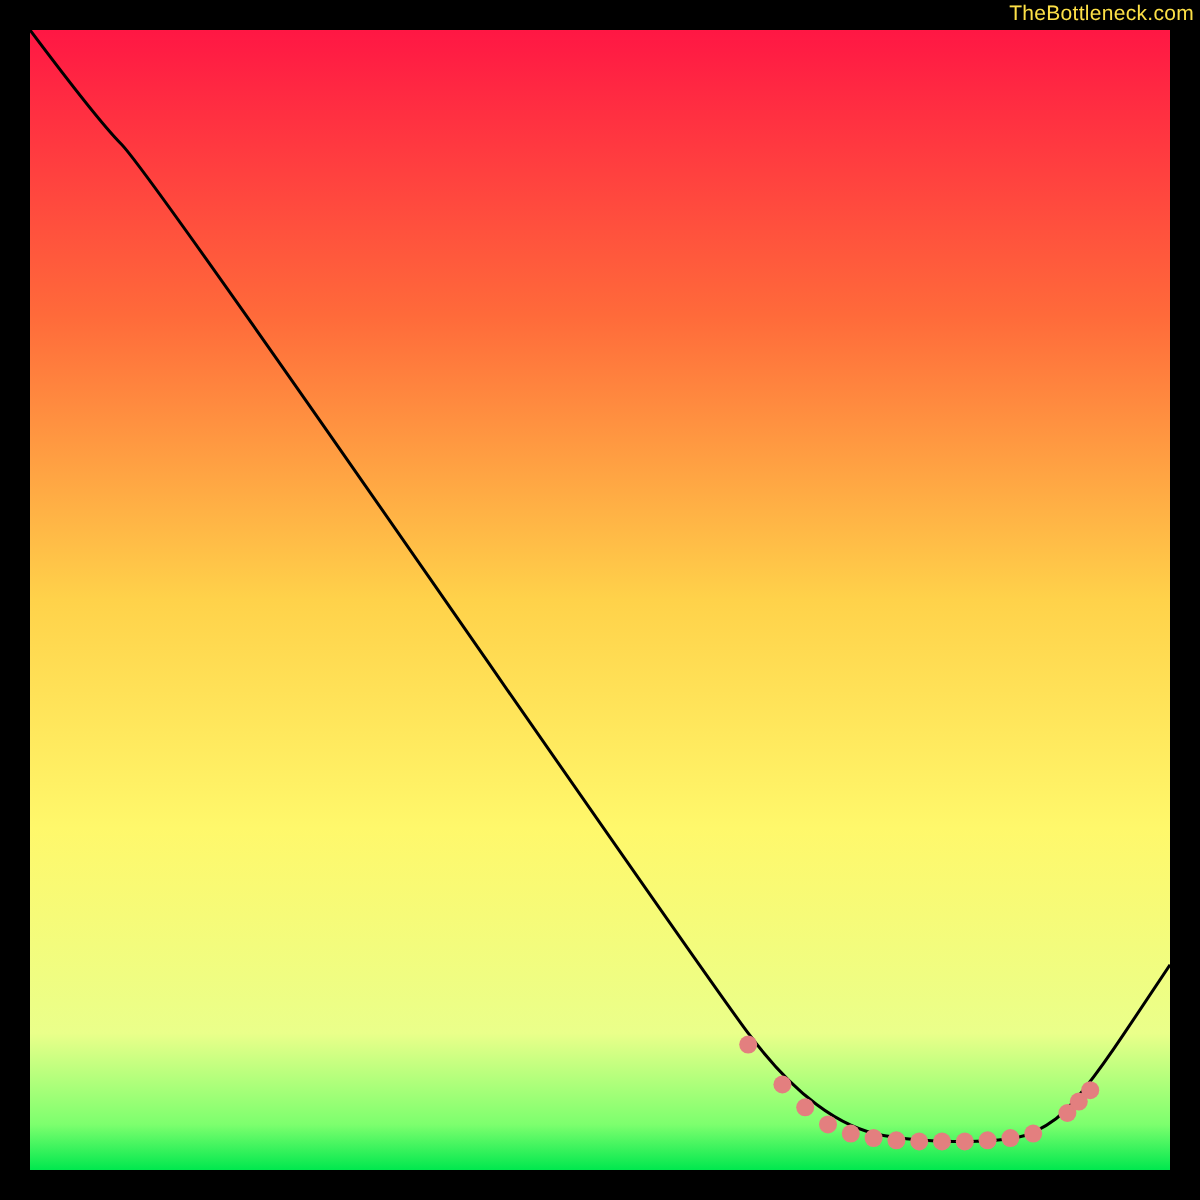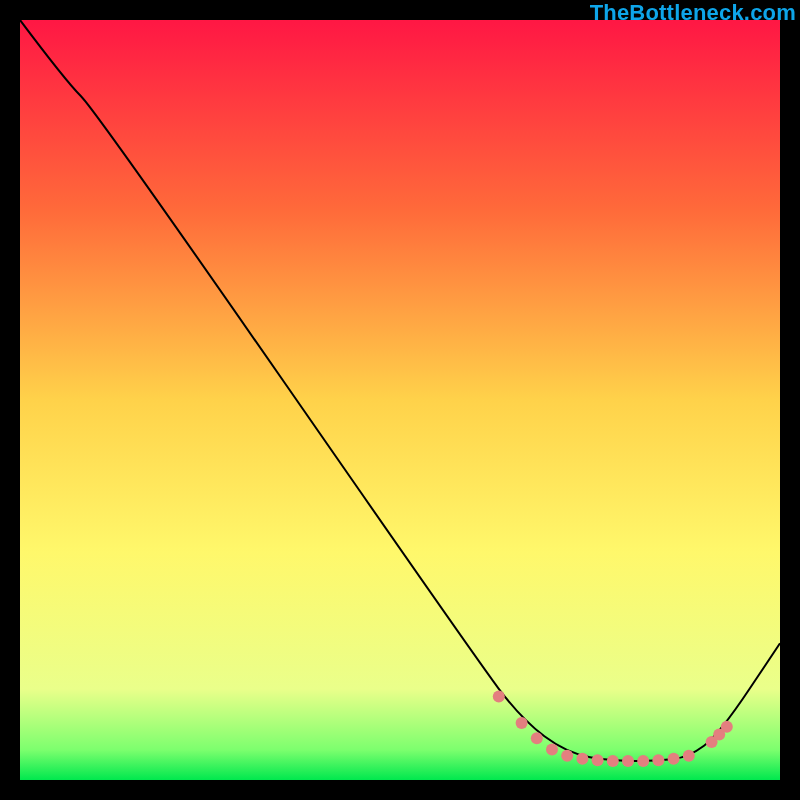--- a/index.html
+++ b/index.html
@@ -23,23 +23,23 @@
     position: absolute;
     left: 0;
     top: 0;
     width: 760px;
     height: 760px;
   }
   .watermark {
     position: absolute;
     top: 0;
     right: 4px;
-    color: #0ea5e9;
-    font-size: 22px;
-    font-weight: 700;
+    color: #fde047;
+    font-size: 14px;
+    font-weight: 400;
     letter-spacing: 0.2px;
   }
   svg { display: block; }
 </style>
 </head>
 <body>
 
 <div class="frame">
   <div class="plot">
     <svg id="chart-svg" width="760" height="760" viewBox="0 0 760 760">

